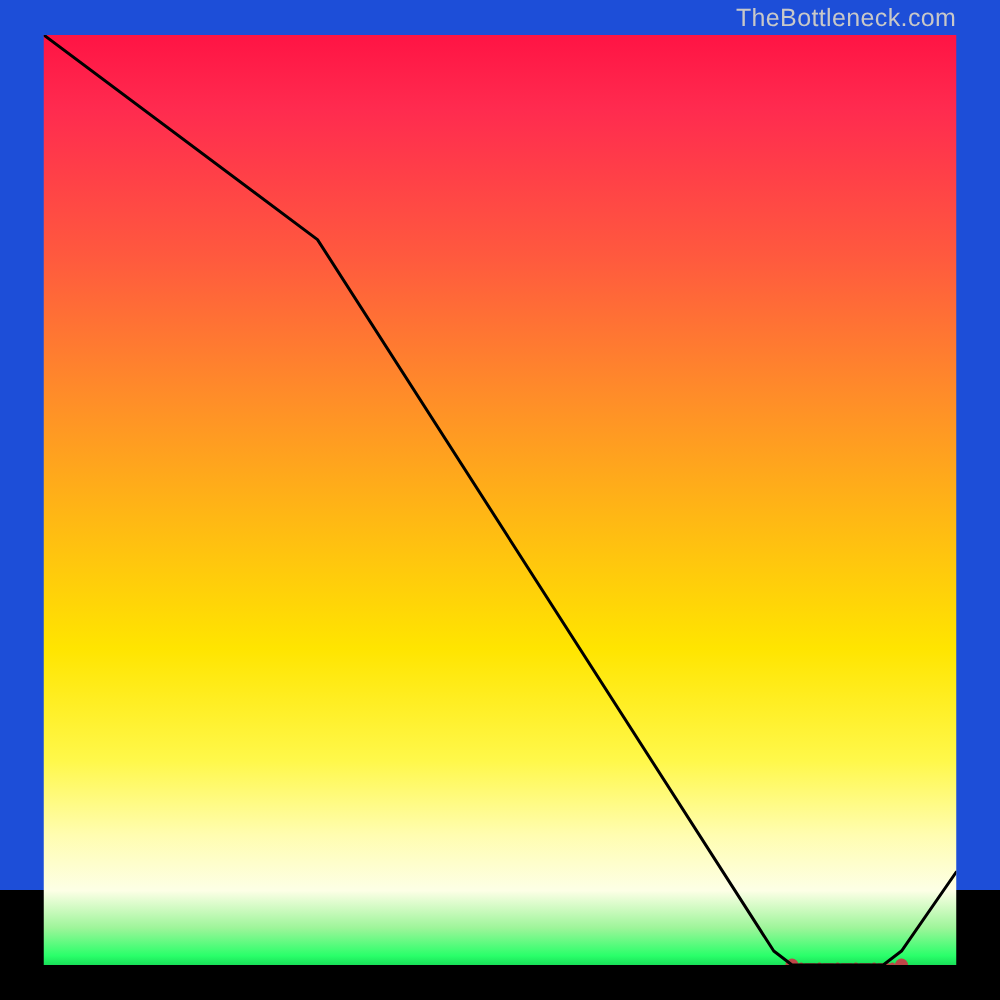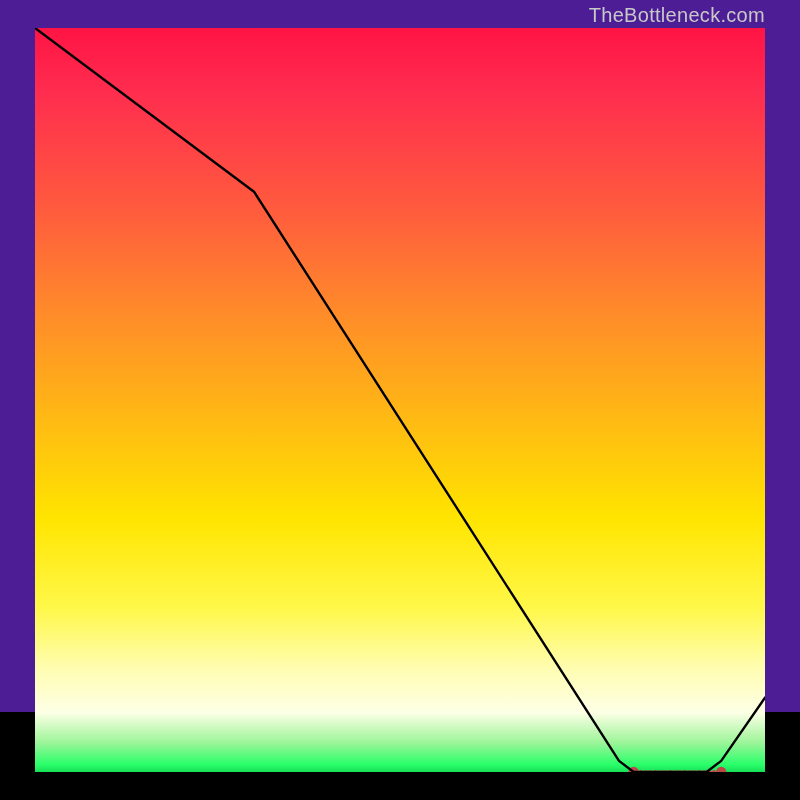--- a/index.html
+++ b/index.html
@@ -8,21 +8,21 @@
     width: 800px;
     height: 800px;
     background: #000;
     overflow: hidden;
     font-family: Arial, Helvetica, sans-serif;
   }
   .frame {
     position: relative;
     width: 800px;
     height: 712px;
-    background: #4c1d95;
+    background: #1d4ed8;
   }
   
   .plot {
     position: absolute;
     left: 35px;
     top: 28px;
     width: 730px;   
     height: 744px;  
     
     background: linear-gradient(

